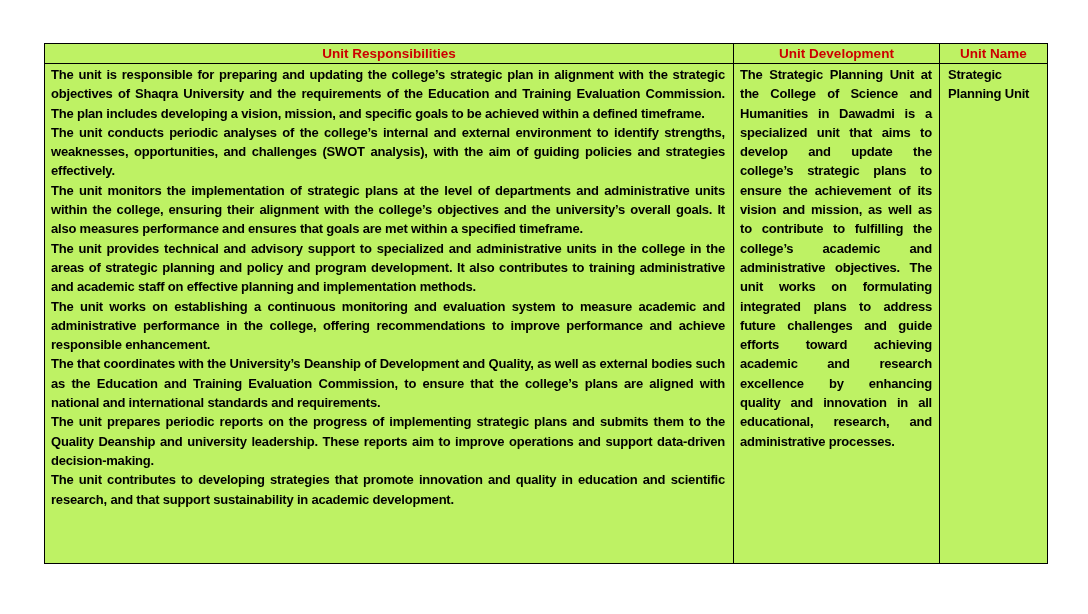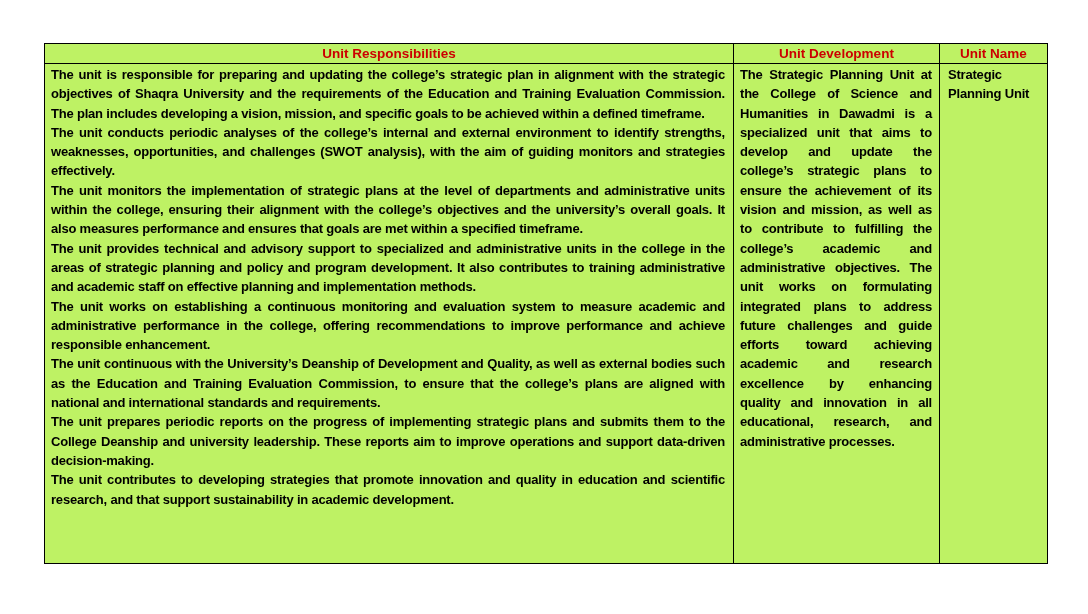--- a/index.html
+++ b/index.html
@@ -82,26 +82,26 @@
       <tr>
         <th>Unit Responsibilities</th>
         <th>Unit Development</th>
         <th>Unit Name</th>
       </tr>
     </thead>
     <tbody>
       <tr>
         <td class="cell-resp">
           <p>The unit is responsible for preparing and updating the college’s strategic plan in alignment with the strategic objectives of Shaqra University and the requirements of the Education and Training Evaluation Commission. The plan includes developing a vision, mission, and specific goals to be achieved within a defined timeframe.</p>
-          <p>The unit conducts periodic analyses of the college’s internal and external environment to identify strengths, weaknesses, opportunities, and challenges (SWOT analysis), with the aim of guiding monitors and strategies effectively.</p>
+          <p>The unit conducts periodic analyses of the college’s internal and external environment to identify strengths, weaknesses, opportunities, and challenges (SWOT analysis), with the aim of guiding policies and strategies effectively.</p>
           <p>The unit monitors the implementation of strategic plans at the level of departments and administrative units within the college, ensuring their alignment with the college’s objectives and the university’s overall goals. It also measures performance and ensures that goals are met within a specified timeframe.</p>
           <p>The unit provides technical and advisory support to specialized and administrative units in the college in the areas of strategic planning and policy and program development. It also contributes to training administrative and academic staff on effective planning and implementation methods.</p>
           <p>The unit works on establishing a continuous monitoring and evaluation system to measure academic and administrative performance in the college, offering recommendations to improve performance and achieve responsible enhancement.</p>
-          <p>The unit continuous with the University’s Deanship of Development and Quality, as well as external bodies such as the Education and Training Evaluation Commission, to ensure that the college’s plans are aligned with national and international standards and requirements.</p>
-          <p>The unit prepares periodic reports on the progress of implementing strategic plans and submits them to the College Deanship and university leadership. These reports aim to improve operations and support data-driven decision-making.</p>
+          <p>The that coordinates with the University’s Deanship of Development and Quality, as well as external bodies such as the Education and Training Evaluation Commission, to ensure that the college’s plans are aligned with national and international standards and requirements.</p>
+          <p>The unit prepares periodic reports on the progress of implementing strategic plans and submits them to the Quality Deanship and university leadership. These reports aim to improve operations and support data-driven decision-making.</p>
           <p>The unit contributes to developing strategies that promote innovation and quality in education and scientific research, and that support sustainability in academic development.</p>
         </td>
         <td class="cell-desc">The Strategic Planning Unit at the College of Science and Humanities in Dawadmi is a specialized unit that aims to develop and update the college’s strategic plans to ensure the achievement of its vision and mission, as well as to contribute to fulfilling the college’s academic and administrative objectives. The unit works on formulating integrated plans to address future challenges and guide efforts toward achieving academic and research excellence by enhancing quality and innovation in all educational, research, and administrative processes.</td>
         <td class="cell-name">Strategic Planning Unit</td>
       </tr>
     </tbody>
   </table>
 </div>
 
 </body></html>

